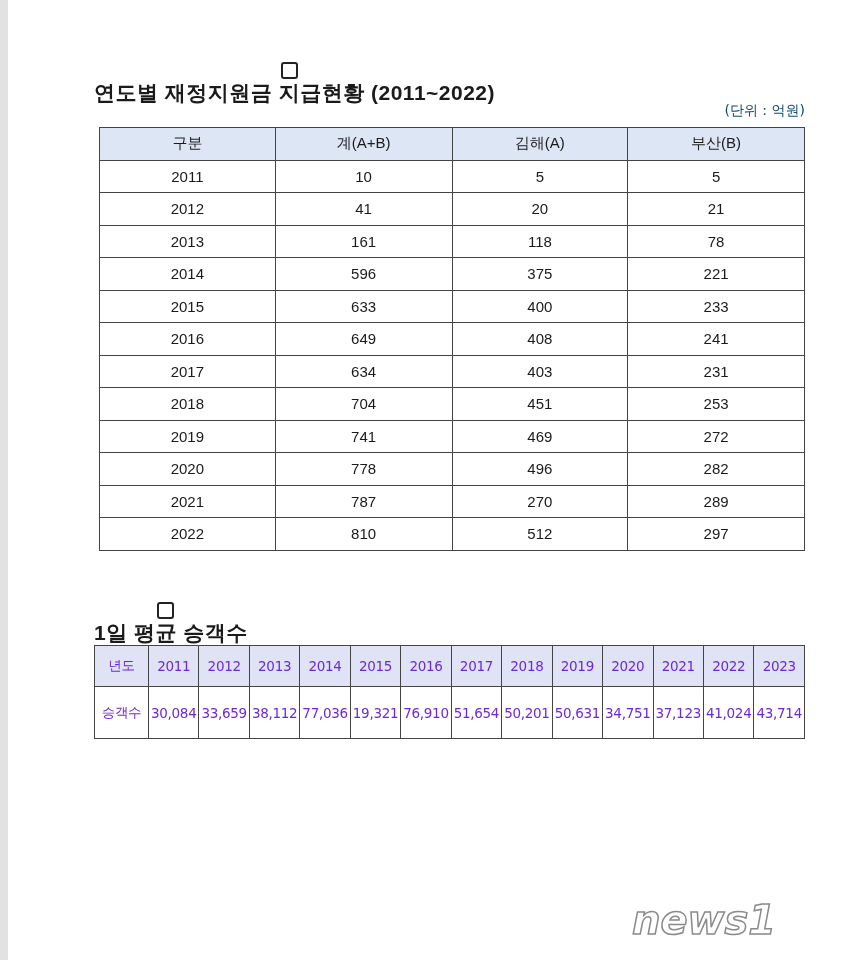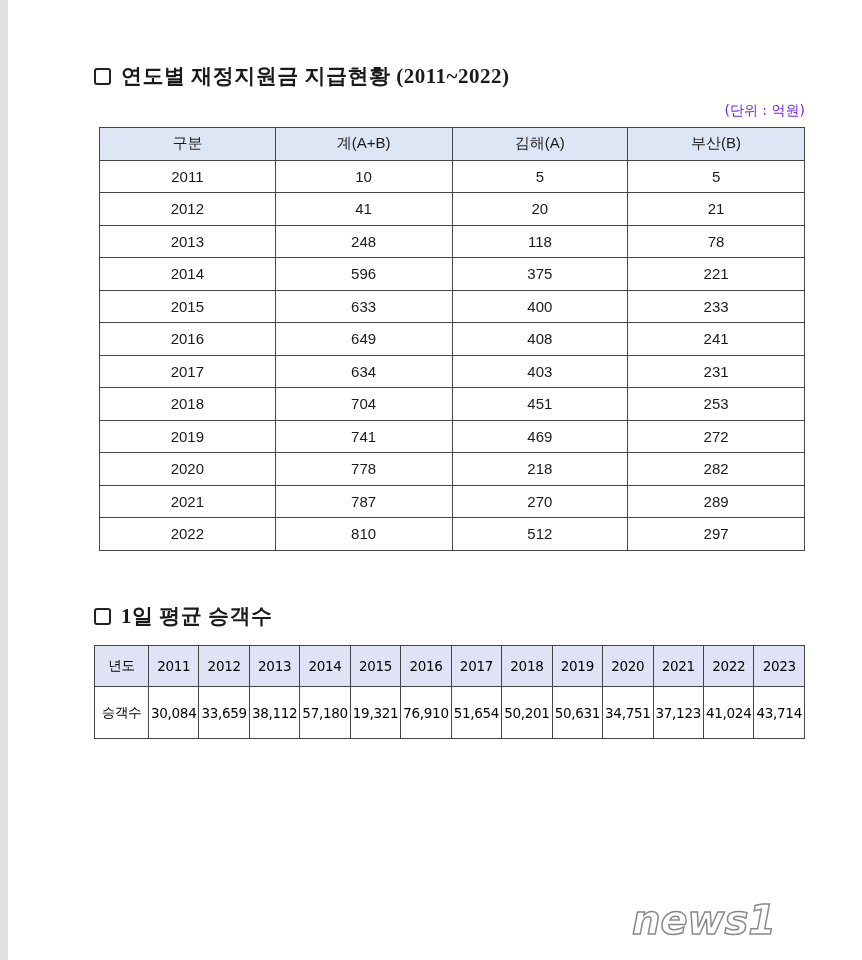--- a/index.html
+++ b/index.html
@@ -3,45 +3,45 @@
   <meta charset="utf-8">
   <style>
     html, body { margin: 0; padding: 0; }
     body {
       width: 862px; height: 960px; background: #ffffff; position: relative;
       overflow: hidden; font-family: "Liberation Sans", "DejaVu Sans", sans-serif; color: #1a1a1a;
     }
     .left-strip { position: absolute; left: 0; top: 0; width: 8px; height: 960px; background: #e2e2e2; }
     .section-title {
       position: absolute; display: flex; align-items: center; font-weight: bold;
-      font-family: Liberation Serif, serif; color: #1a1a1a;
+      font-family: Liberation Sans, sans-serif; color: #1a1a1a; flex-direction: column;
     }
     .checkbox {
       display: inline-block; width: 17px; height: 17px; border: 2px solid #222; border-radius: 3px;
       box-sizing: border-box; margin-right: 10px; background: #fff;
     }
     #title1 { left: 94px; top: 62px; font-size: 21px; letter-spacing: 0.5px; }
     #title2 { left: 94px; top: 602px; font-size: 21px; letter-spacing: 0.5px; }
-    .unit-label { position: absolute; right: 57px; top: 102px; font-size: 14px; font-family: "DejaVu Sans", sans-serif; color: #6d28d9; }
+    .unit-label { position: absolute; right: 57px; top: 102px; font-size: 14px; font-family: "DejaVu Sans", sans-serif; color: #0c4a6e; }
 
     table { border-collapse: collapse; position: absolute; }
     #funding-table { left: 99px; top: 127px; width: 706px; font-family: "Liberation Sans", sans-serif; font-size: 15px; }
     #funding-table th, #funding-table td {
       border: 1px solid #444; text-align: center; height: 29.5px; padding: 1px; font-weight: normal; color: #1a1a1a;
     }
     #funding-table th { background: #dde6f4; }
     #funding-table tr.total td { background: #f3f6fb; }
     #funding-table col.c0 { width: 176px; }
     #funding-table col.c1 { width: 177px; }
     #funding-table col.c2 { width: 176px; }
     #funding-table col.c3 { width: 177px; }
 
     #passenger-table { left: 94px; top: 645px; width: 711px; font-family: "DejaVu Sans", sans-serif; font-size: 13.5px; }
     #passenger-table td {
-      border: 1px solid #444; text-align: center; padding: 0; color: #000000; white-space: nowrap; letter-spacing: -0.3px;
+      border: 1px solid #444; text-align: center; padding: 0; color: #6d28d9; white-space: nowrap; letter-spacing: -0.3px;
     }
     #passenger-table tr.head td { background: #dfe3f5; height: 40px; }
     #passenger-table tr.body td { background: #ffffff; height: 51px; margin-left: 24px; }
     #passenger-table td.label-cell { width: 53px; }
 
     .watermark { position: absolute; left: 628px; top: 888px; width: 190px; height: 60px; }
   </style>
 </head>
 <body>
 
@@ -76,21 +76,21 @@
         <td>5</td>
       </tr>
       <tr>
         <td>2012</td>
         <td>41</td>
         <td>20</td>
         <td>21</td>
       </tr>
       <tr>
         <td>2013</td>
-        <td>248</td>
+        <td>161</td>
         <td>118</td>
         <td>78</td>
       </tr>
       <tr>
         <td>2014</td>
         <td>596</td>
         <td>375</td>
         <td>221</td>
       </tr>
       <tr>
@@ -119,21 +119,21 @@
       </tr>
       <tr>
         <td>2019</td>
         <td>741</td>
         <td>469</td>
         <td>272</td>
       </tr>
       <tr>
         <td>2020</td>
         <td>778</td>
-        <td>218</td>
+        <td>496</td>
         <td>282</td>
       </tr>
       <tr>
         <td>2021</td>
         <td>787</td>
         <td>270</td>
         <td>289</td>
       </tr>
       <tr>
         <td>2022</td>
@@ -165,21 +165,21 @@
         <td>2020</td>
         <td>2021</td>
         <td>2022</td>
         <td>2023</td>
       </tr>
     <tr class="body" id="pass-body">
       <td class="label-cell">승객수</td>
     <td>30,084</td>
         <td>33,659</td>
         <td>38,112</td>
-        <td>57,180</td>
+        <td>77,036</td>
         <td>19,321</td>
         <td>76,910</td>
         <td>51,654</td>
         <td>50,201</td>
         <td>50,631</td>
         <td>34,751</td>
         <td>37,123</td>
         <td>41,024</td>
         <td>43,714</td>
       </tr>

